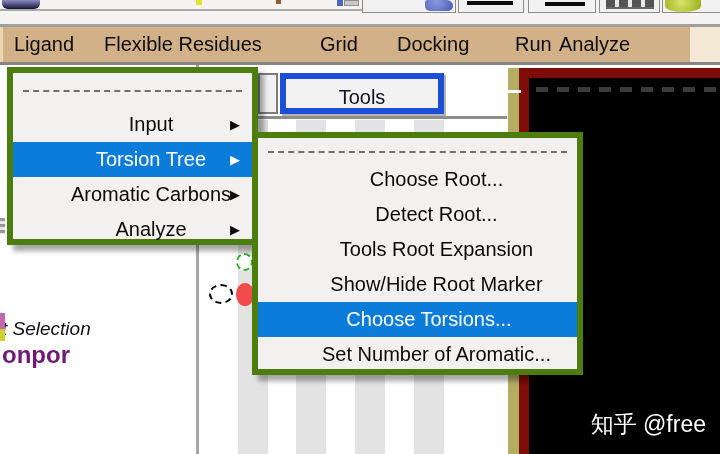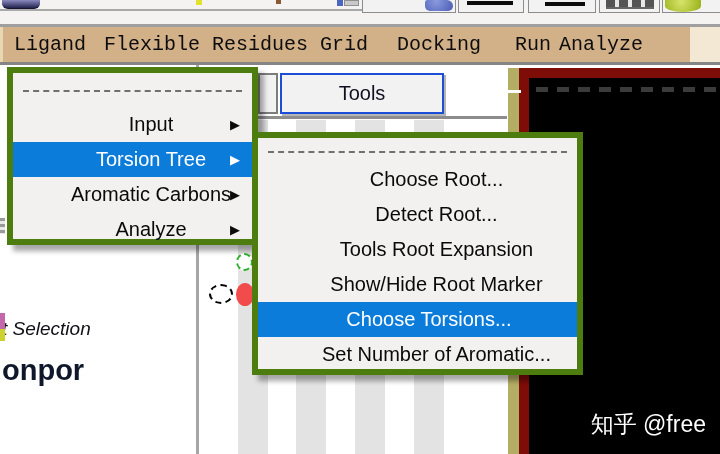--- a/index.html
+++ b/index.html
@@ -27,41 +27,41 @@
   .line-ic { position:absolute; background:#0c0c0c; }
   .li1 { left:8px; top:1px; width:46px; height:4px; }
   .li2 { left:16px; top:2px; width:40px; height:4px; }
   .grid-ic { position:absolute; left:6px; top:0; width:48px; height:9px;
     background:repeating-linear-gradient(90deg,#555 0 9px,#e8e8e8 9px 13px); border-bottom:2px solid #666; }
   .ball-green { position:absolute; left:2px; top:0; width:36px; height:12px; background:radial-gradient(circle at 45% 15%, #d7e46a, #96ae14); border-radius:0 0 50% 50%; }
 
   
   .menubar { position:absolute; left:0; top:27px; width:720px; height:35px; background:#d2b088; border-left:3px solid #e9d6b2; }
   .menubar .mb-cream { position:absolute; right:0; top:0; width:30px; height:35px; background:#f3e8d4; }
-  .mb-item { position:absolute; top:0; height:46px; line-height:35px; font-size:20px; color:#0d0d0d; white-space:nowrap;font-family:Liberation Mono, monospace; }
+  .mb-item { position:absolute; top:0; height:46px; line-height:35px; font-size:20px; color:#0d0d0d; white-space:nowrap; }
   .under-menubar { position:absolute; left:0; top:62px; width:720px; height:3px; background:#858585; }
 
   
   .left-panel { position:absolute; left:0; top:65px; width:196px; height:389px; background:#ffffff; }
   .divider { position:absolute; left:196px; top:65px; width:3px; height:389px; background:#a6a6a6; }
   .stripes-area { position:absolute; left:199px; top:65px; width:306px; height:389px; background:#ffffff; }
   .stripe { position:absolute; top:55px; bottom:0; width:30px; background:#e3e3e3; }
   .s1{left:39px;} .s2{left:97px;} .s3{left:156px;} .s4{left:215px;}
 
   .sel-text { position:absolute; left:2px; top:253px; font-size:19px; font-style:italic; color:#101018; white-space:nowrap; }
-  .mol-text { position:absolute; left:2px; top:289px; font-size:29px; font-weight:bold; color:#0f172a; white-space:nowrap; }
+  .mol-text { position:absolute; left:2px; top:276px; font-size:24px; font-weight:bold; color:#701a75; white-space:nowrap; }
 
   .edge-frag { position:absolute; width:5px; }
   .ef-gray { left:0; top:153px; height:16px; background:repeating-linear-gradient(#9a9a9a 0 3px,#e8e8e8 3px 6px); }
   .ef-magenta { left:0; top:248px; height:17px; background:#c468ae; }
   .ef-yellow { left:0; top:264px; height:12px; background:#ccd22e; }
 
   
   .partial-btn { position:absolute; left:258px; top:73px; width:20px; height:41px; background:#f2f2f2; border:2px solid #7d7d7d; }
-  .tools-btn { position:absolute; left:280px; top:73px; width:164px; height:41px; background:#f2f2f2; border:2px solid #1d4ed8; box-shadow:2px 2px 0 #b5b5b5; text-align:center; line-height:37px; font-size:20px; color:#101020; }
+  .tools-btn { position:absolute; left:280px; top:73px; width:164px; height:41px; background:#f2f2f2; border:6px solid #1d4ed8; box-shadow:2px 2px 0 #b5b5b5; text-align:center; line-height:37px; font-size:20px; color:#101020; }
   .tools-row-line { position:absolute; left:199px; top:116px; width:308px; height:3px; background:#8d8d8d; }
 
   
   .viewer-olive { position:absolute; left:508px; top:68px; width:11px; height:386px; background:#b4ae64; }
   .viewer-red { position:absolute; left:519px; top:68px; width:201px; height:386px; background:#7e0c07; }
   .viewer-black { position:absolute; left:529px; top:78px; width:191px; height:376px; background:#000000; }
   .viewer-dashes { position:absolute; left:7px; top:9px; width:180px; height:5px;
     background:repeating-linear-gradient(90deg,#3b3b3b 0 12px,transparent 12px 21px); }
   .white-tick { position:absolute; left:503px; top:90px; width:18px; height:3px; background:#ffffff; z-index:5; }
   .watermark { position:absolute; right:14px; bottom:14px; color:#ffffff; font-size:23px; white-space:nowrap; }

